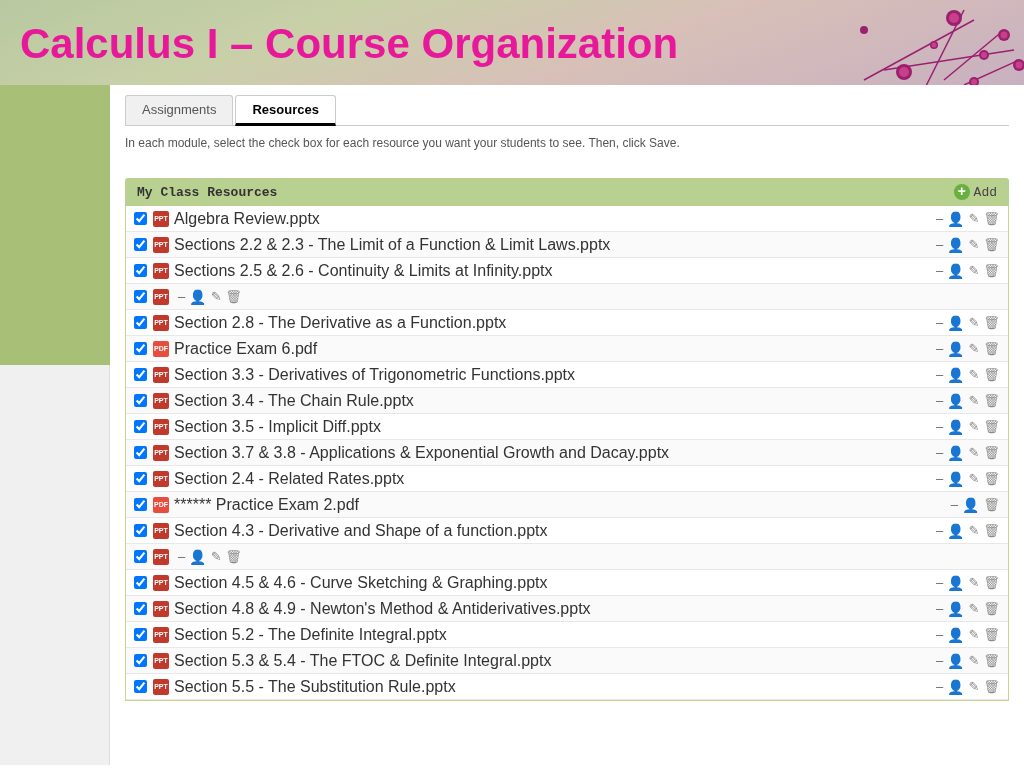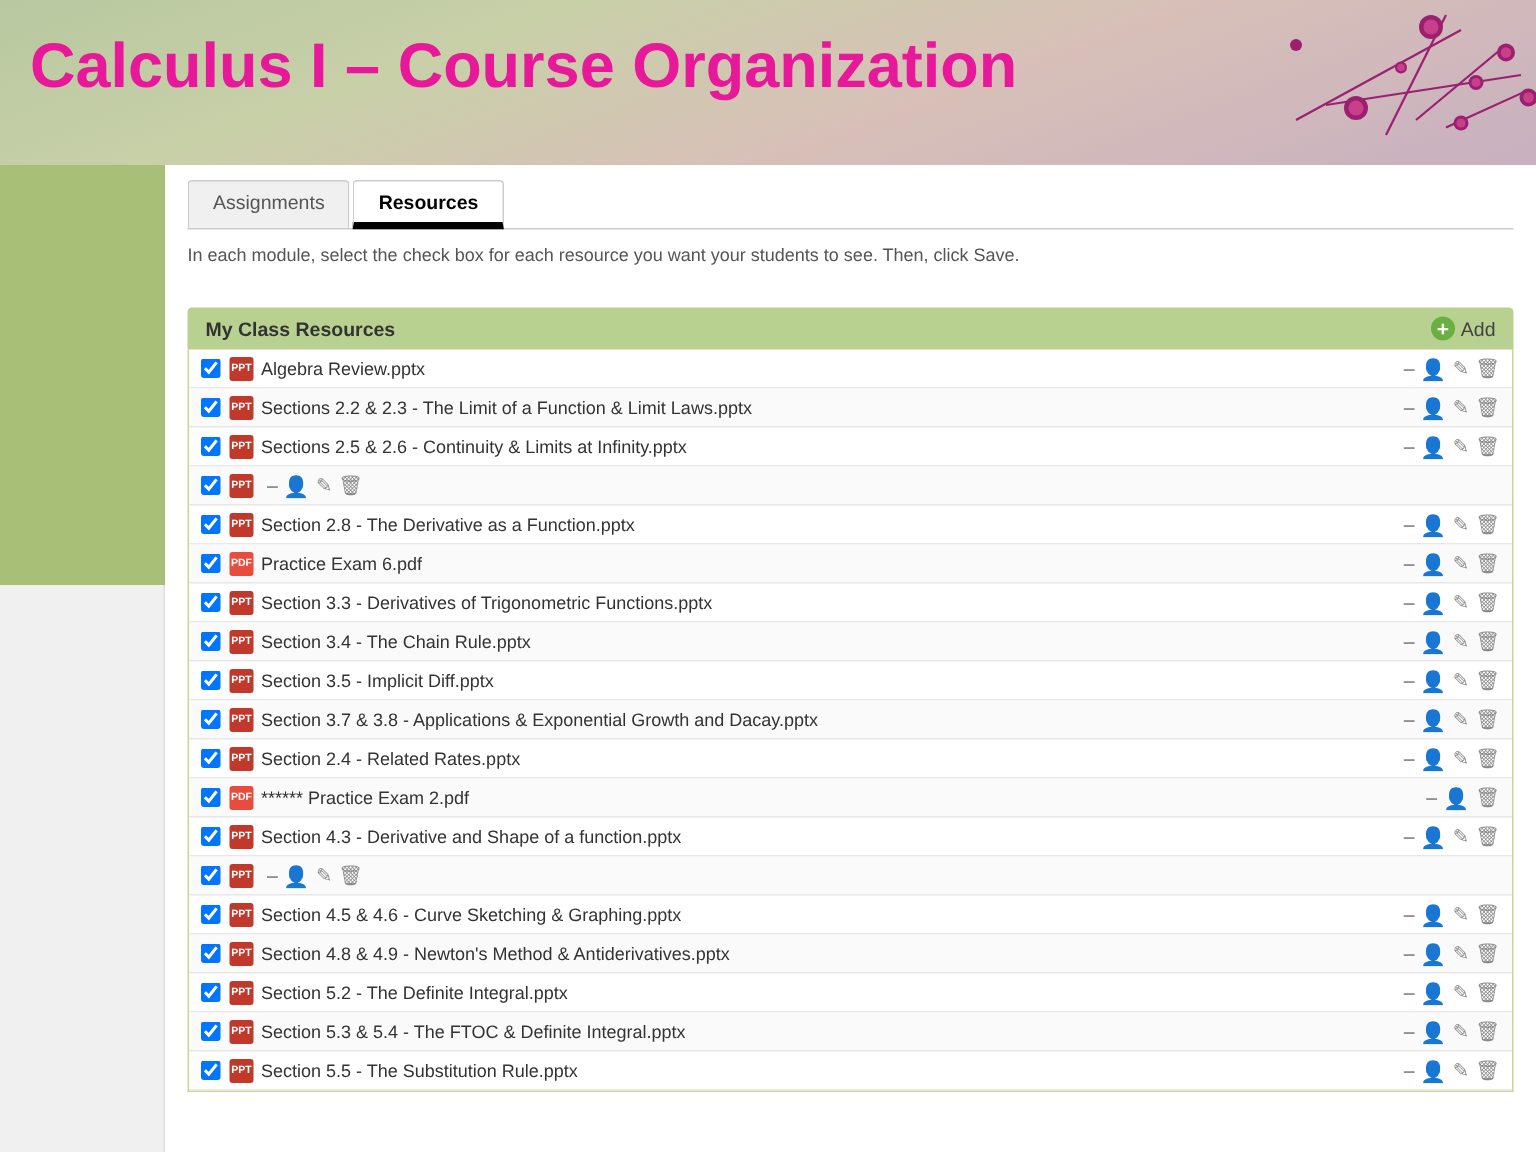--- a/index.html
+++ b/index.html
@@ -9,21 +9,21 @@
       background: #fff;
       width: 1024px;
       height: 768px;
       overflow: hidden;
     }
 
     
     .header {
       background: linear-gradient(135deg, #c8d8a0 0%, #b8c890 40%, #d0b0c0 70%, #c0a0b8 100%);
       background: #d4d8b0;
-      height: 110px;
+      height: 85px;
       position: relative;
       overflow: hidden;
       background: linear-gradient(to right, #e8e8c8, #d8d0c8);
     }
     .header-bg {
       position: absolute;
       top: 0; left: 0; right: 0; bottom: 0;
       background: linear-gradient(160deg, #b8c8a0 0%, #c8d0a8 30%, #d8c0b8 60%, #c8b0c0 100%);
     }
     .header-title {
@@ -34,21 +34,21 @@
       font-weight: bold;
       color: #e8189a;
       font-family: Arial, sans-serif;
       text-shadow: none;
       z-index: 2;
     }
 
     
     .main-content {
       display: flex;
-      background: #4c1d95;
+      background: #ef4444;
       height: 680px;
     }
 
     
     .sidebar {
       width: 110px;
       background: #f0f0f0;
       border-right: 1px solid #ddd;
       flex-shrink: 0;
     }
@@ -78,21 +78,21 @@
       border: 1px solid #ccc;
       border-bottom: none;
       background: #f0f0f0;
       color: #555;
       font-size: 13px;
       margin-right: 2px;
       border-radius: 3px 3px 0 0;
     }
     .tab.active {
       background: #fff;
-      border-bottom: 5px solid #000000;
+      border-bottom: 3px solid #000000;
       color: #000;
       font-weight: bold;
       margin-bottom: -1px;
       z-index: 1;
       position: relative;
     }
 
     
     .instruction {
       font-size: 12px;
@@ -101,20 +101,21 @@
     }
 
     
     .resources-header {
       background: #b8d090;
       padding: 6px 12px;
       display: flex;
       justify-content: space-between;
       align-items: center;
       border-radius: 3px 3px 0 0;
+      font-family: Liberation Mono, monospace;
     }
     .resources-header-title {
       font-weight: bold;
       font-size: 13px;
       color: #333;
     }
     .add-btn {
       display: flex;
       align-items: center;
       gap: 4px;
@@ -187,21 +188,21 @@
       padding: 1px 2px;
       border-radius: 2px;
       width: 16px;
       height: 16px;
       display: flex;
       align-items: center;
       justify-content: center;
     }
     .resource-name {
       flex: 1;
-      font-size: 12px;
+      font-size: 16px;
       color: #333;
     }
     .dash {
       margin: 0 4px;
       color: #666;
     }
     .person-icon {
       font-size: 14px;
       margin-right: 4px;
     }

